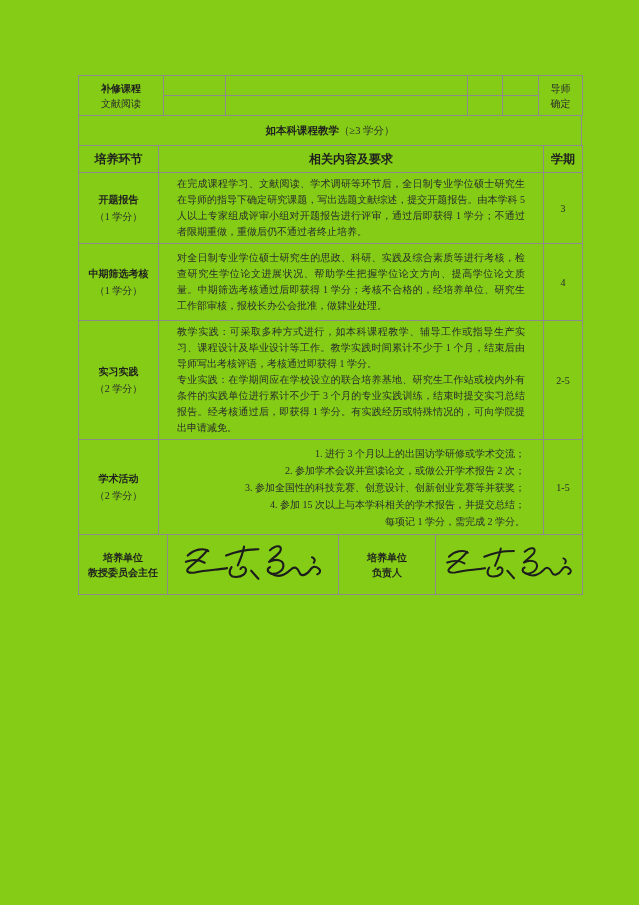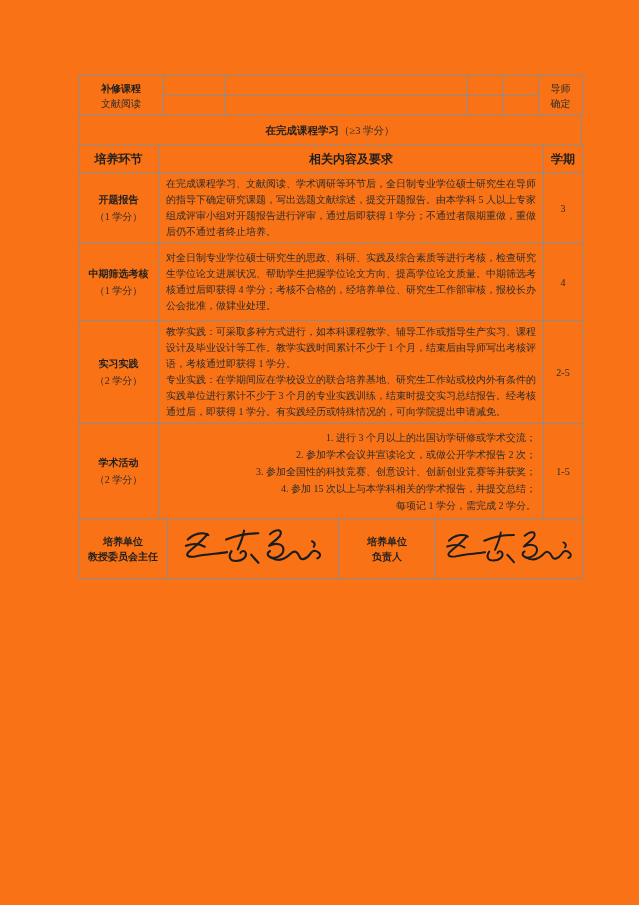--- a/index.html
+++ b/index.html
@@ -1,19 +1,19 @@
 <!DOCTYPE html>
 <html><head>
 <meta charset="utf-8">
 <style>
   html,body{margin:0;padding:0;background:#fff;}
   .page{
     position:relative;
     width:639px;height:905px;
-    background:#f97316;
+    background:#84cc16;
     font-family:"Liberation Serif","DejaVu Serif",serif;
     color:#2b2b2b;
     overflow:hidden;
   }
   .doc{position:absolute;left:78px;top:75px;width:504px;}
   table{border-collapse:collapse;table-layout:fixed;width:504px;}
   table + table{margin-top:-1px;}
   td{
     border:1px solid #8c8c8c;
     font-size:10px;
@@ -24,21 +24,21 @@
   }
   .c{text-align:center;}
   .bold{font-weight:bold;color:#1f1f1f;}
   .two-line div{line-height:15px;}
   .t-top td{height:19px;}
   .t-title td{height:29px;font-size:10.5px;}
   .t-main .hdr td{height:26px;font-size:12px;}
   .name-cell div{line-height:17px;}
   .content{
     text-align:justify;
-    padding:3px 7px;
+    padding:3px 18px;
     line-height:16px;
   }
   .content p{margin:0;}
   .lines div{text-align:right;line-height:17px;}
   .r-open td{height:62px;}
   .r-mid td{height:70px;}
   .r-prac td{height:95px;}
   .r-acad td{height:88px;}
   .t-sign td{height:59px;}
   .sigcell{text-align:center;vertical-align:middle;padding:0;}
@@ -101,21 +101,21 @@
         <td></td>
         <td></td>
       </tr>
     </tbody>
       </table>
 
     <table class="t-title">
       <tbody>
           <tr>
         <td class="c">
-          <span class="bold">在完成课程学习</span><span>（≥3 学分）</span>
+          <span class="bold">如本科课程教学</span><span>（≥3 学分）</span>
         </td>
       </tr>
     </tbody>
       </table>
 
     <table class="t-main">
       <colgroup>
         <col style="width:80px">
           <col style="width:385px">
           <col style="width:39px">
@@ -134,21 +134,21 @@
         </td>
         <td class="content">在完成课程学习、文献阅读、学术调研等环节后，全日制专业学位硕士研究生在导师的指导下确定研究课题，写出选题文献综述，提交开题报告。由本学科 5 人以上专家组成评审小组对开题报告进行评审，通过后即获得 1 学分；不通过者限期重做，重做后仍不通过者终止培养。</td>
         <td class="c">3</td>
       </tr>
 
       <tr class="r-mid">
         <td class="c name-cell">
           <div class="bold">中期筛选考核</div>
           <div>（1 学分）</div>
         </td>
-        <td class="content">对全日制专业学位硕士研究生的思政、科研、实践及综合素质等进行考核，检查研究生学位论文进展状况、帮助学生把握学位论文方向、提高学位论文质量。中期筛选考核通过后即获得 4 学分；考核不合格的，经培养单位、研究生工作部审核，报校长办公会批准，做肄业处理。</td>
+        <td class="content">对全日制专业学位硕士研究生的思政、科研、实践及综合素质等进行考核，检查研究生学位论文进展状况、帮助学生把握学位论文方向、提高学位论文质量。中期筛选考核通过后即获得 1 学分；考核不合格的，经培养单位、研究生工作部审核，报校长办公会批准，做肄业处理。</td>
         <td class="c">4</td>
       </tr>
 
       <tr class="r-prac">
         <td class="c name-cell">
           <div class="bold">实习实践</div>
           <div>（2 学分）</div>
         </td>
         <td class="content">
           <p>教学实践：可采取多种方式进行，如本科课程教学、辅导工作或指导生产实习、课程设计及毕业设计等工作。教学实践时间累计不少于 1 个月，结束后由导师写出考核评语，考核通过即获得 1 学分。</p>

